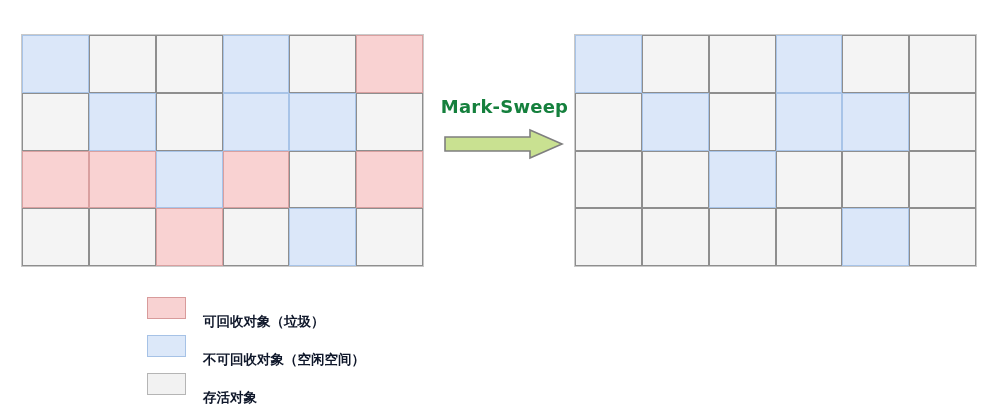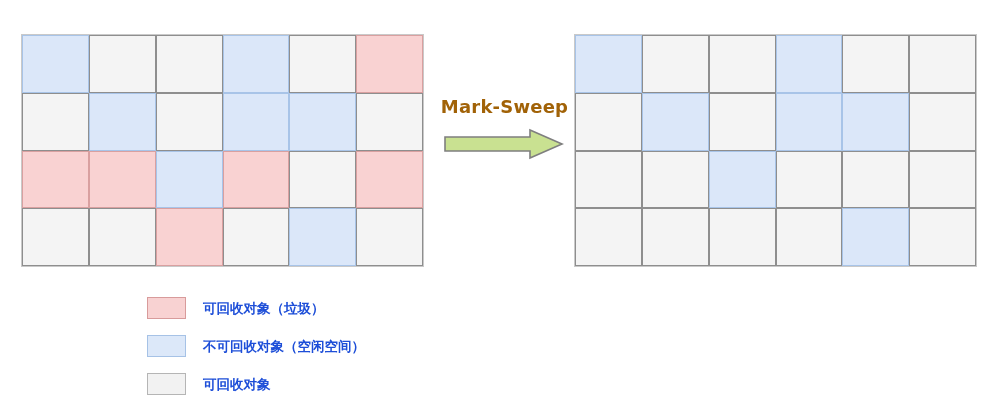--- a/index.html
+++ b/index.html
@@ -42,21 +42,21 @@
     width:145px;height:70px;
   }
   #transition-label{
     position:absolute;
     left:0;top:0;width:145px;
     text-align:center;
     font-family:"DejaVu Sans",sans-serif;
     font-size:18px;
     font-weight:600;
     letter-spacing:.2px;
-    color:#a16207;
+    color:#15803d;
     white-space:nowrap;
   }
   #transition-arrow{
     position:absolute;
     left:12px;top:32px;
   }
 
   
   #legend{
     position:absolute;
@@ -72,25 +72,25 @@
     left:0;top:3px;
     width:39px;height:22px;
     box-sizing:border-box;
     border:1px solid #999;
   }
   .legend-swatch.garbage{background:#f8d2d2;border-color:#d89b9b;}
   .legend-swatch.live{background:#dce8f9;border-color:#a6c2e6;}
   .legend-swatch.free{background:#f2f2f2;border-color:#b5b5b5;}
   .legend-text{
     position:absolute;
-    left:56px;top:3px;
+    left:56px;top:16px;
     font-family:"DejaVu Sans","Liberation Sans",sans-serif;
     font-size:13.5px;
     font-weight:bold;
-    color:#1d4ed8;
+    color:#0f172a;
     white-space:nowrap;
     line-height:22px;
   }
 </style>
 </head>
 <body>
 
 <div class="stage">
 
   <div class="grid" id="grid-before">
@@ -158,17 +158,17 @@
       <div class="legend-row">
         <div class="legend-swatch garbage"></div>
         <div class="legend-text">可回收对象（垃圾）</div>
       </div>
       <div class="legend-row">
         <div class="legend-swatch live"></div>
         <div class="legend-text">不可回收对象（空闲空间）</div>
       </div>
       <div class="legend-row">
         <div class="legend-swatch free"></div>
-        <div class="legend-text">可回收对象</div>
+        <div class="legend-text">存活对象</div>
       </div>
     </div>
 
 </div>
 
 </body></html>

